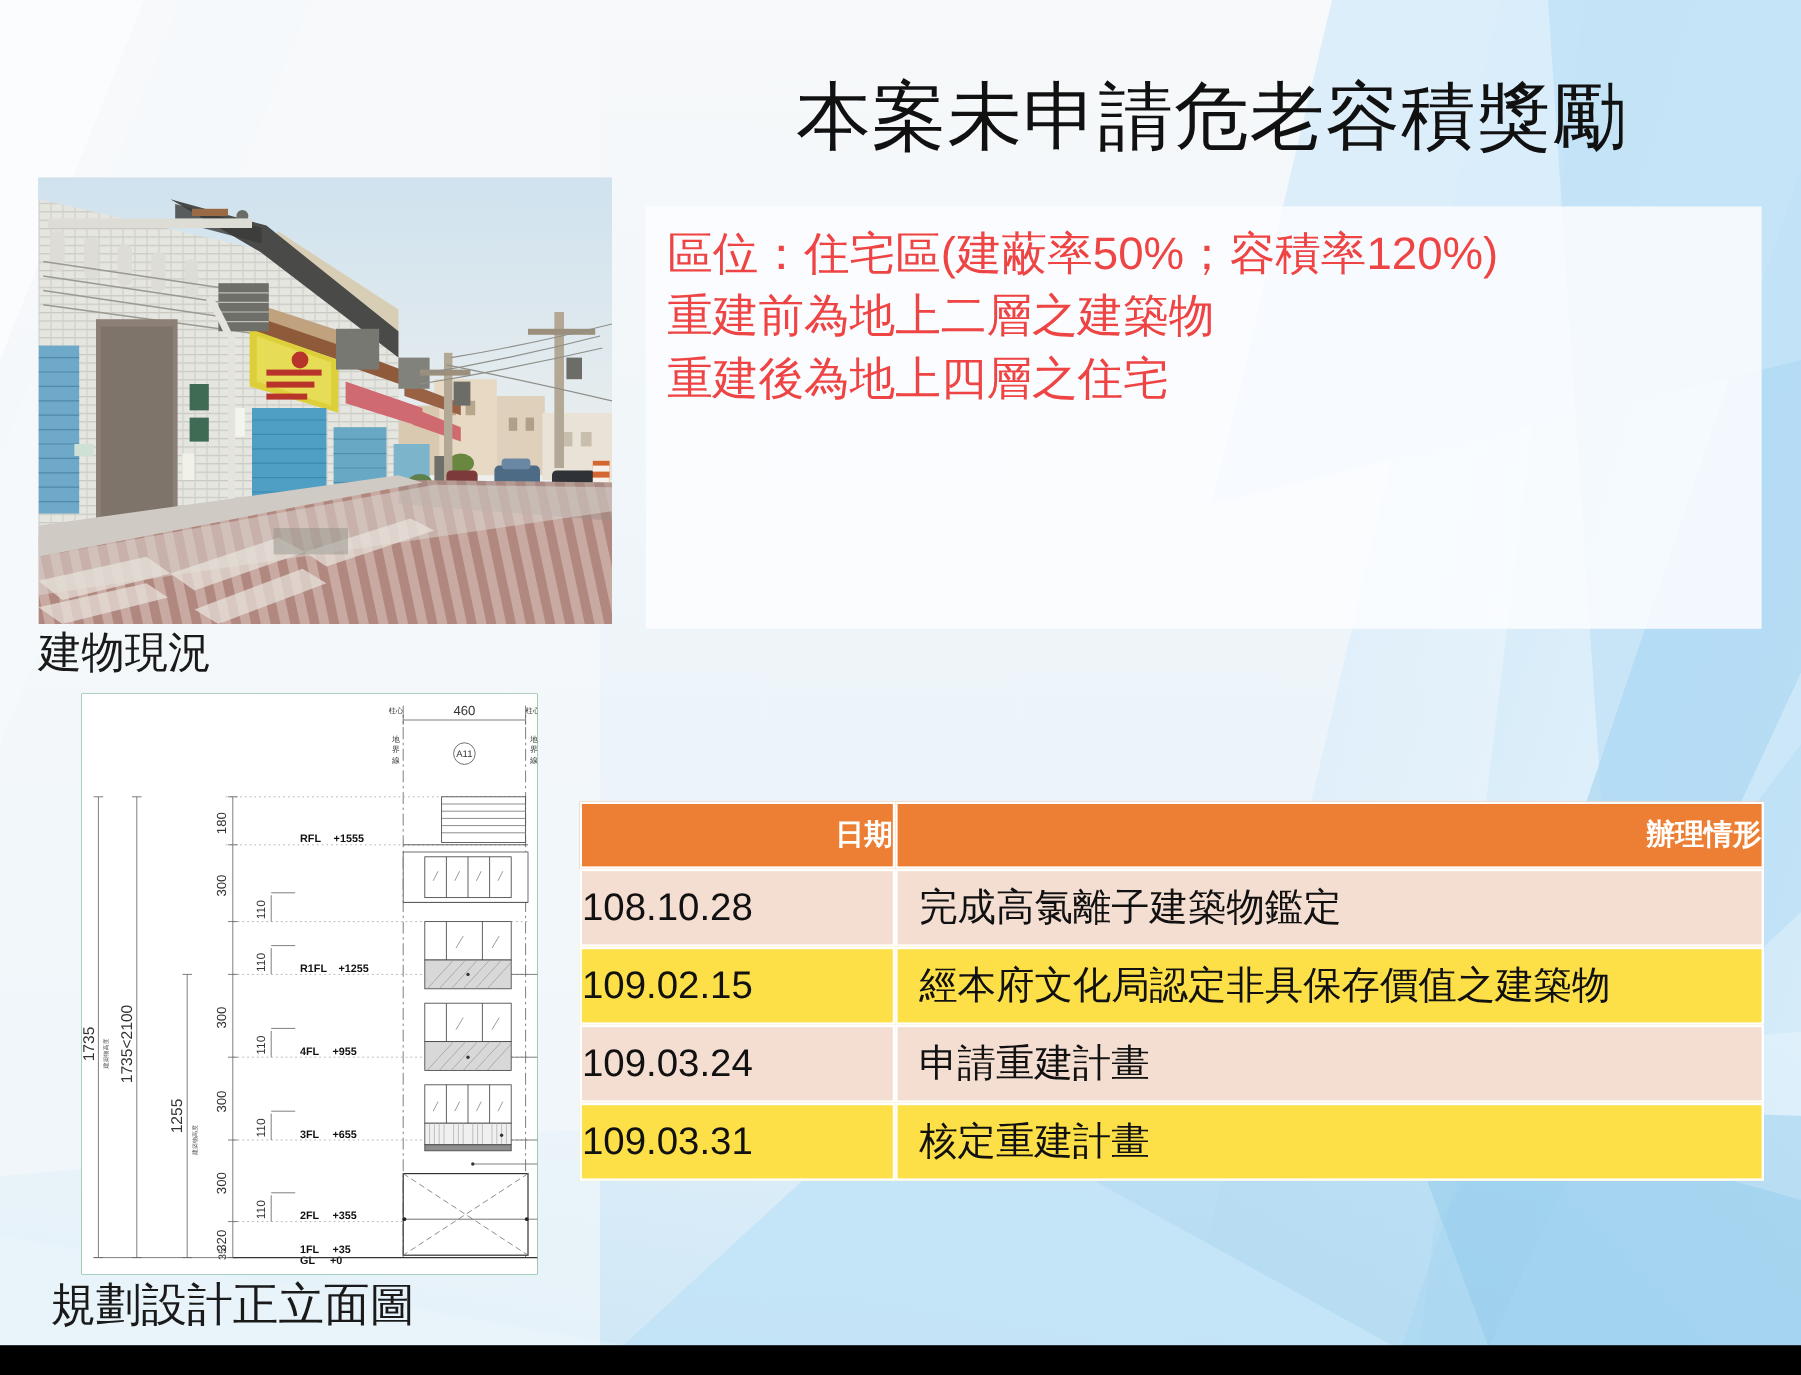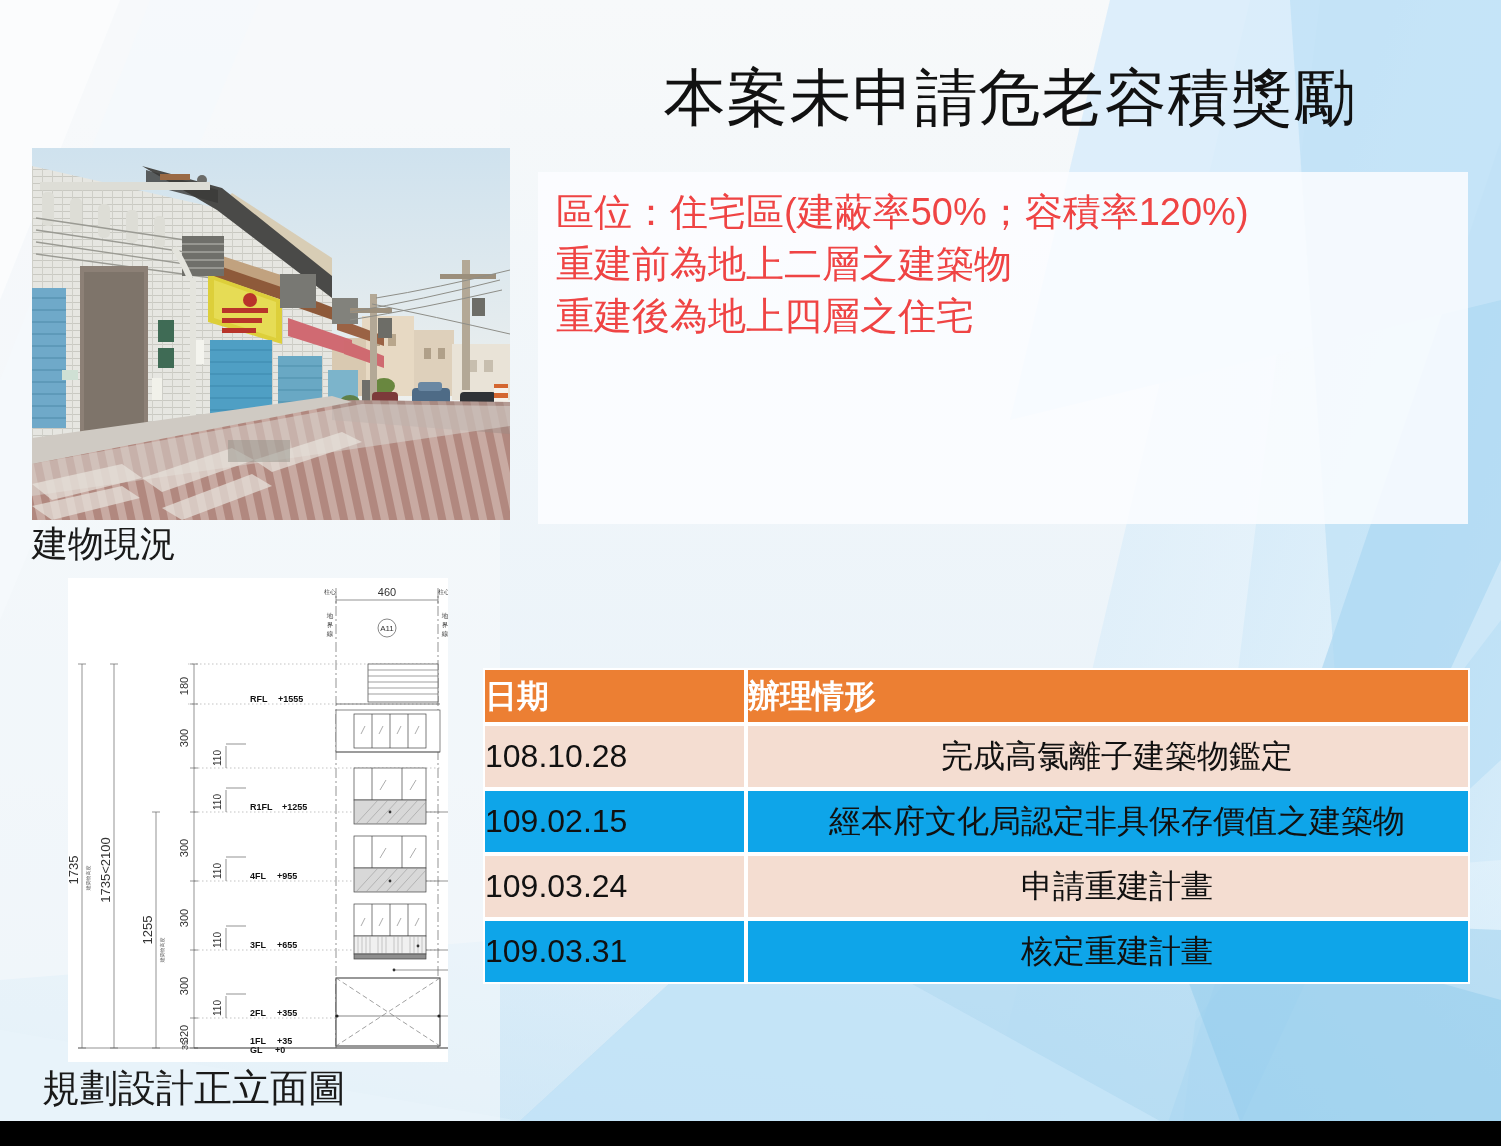--- a/index.html
+++ b/index.html
@@ -57,31 +57,31 @@
     position:absolute;left:483px;top:668px;width:987px;z-index:10;
     border-collapse:separate;border-spacing:0;
     table-layout:fixed;
   }
   .tbl th,.tbl td{
     padding:0;margin:0;border:2px solid #ffffff;
     font-weight:normal;
   }
   .tbl thead th{
     background:#ec7f33;color:#ffffff;
-    font-size:32px;line-height:52px;height:52px;text-align:left;font-weight:bold;
+    font-size:24px;line-height:52px;height:52px;text-align:right;font-weight:bold;
   }
   .tbl td.c-date{
     width:263px;text-align:left;font-size:32px;line-height:61px;height:61px;color:#111;
   }
   .tbl td.c-desc{
-    text-align:center;padding-left:18px;font-size:32px;line-height:61px;height:61px;color:#111;
+    text-align:left;padding-left:18px;font-size:32px;line-height:61px;height:61px;color:#111;
     white-space:nowrap;
   }
   .tbl tr.r-odd td{background:#f4ddd1;}
-  .tbl tr.r-even td{background:#0ea5e9;}
+  .tbl tr.r-even td{background:#fde047;}
   .col-date{width:263px;}
 </style>
 </head>
 <body>
 
 <div class="slide">
 
   <svg class="bg-svg" viewBox="0 0 1501 1146" preserveAspectRatio="none">
     <defs>
       <linearGradient id="gA" x1="0" y1="0" x2="1" y2="1">

